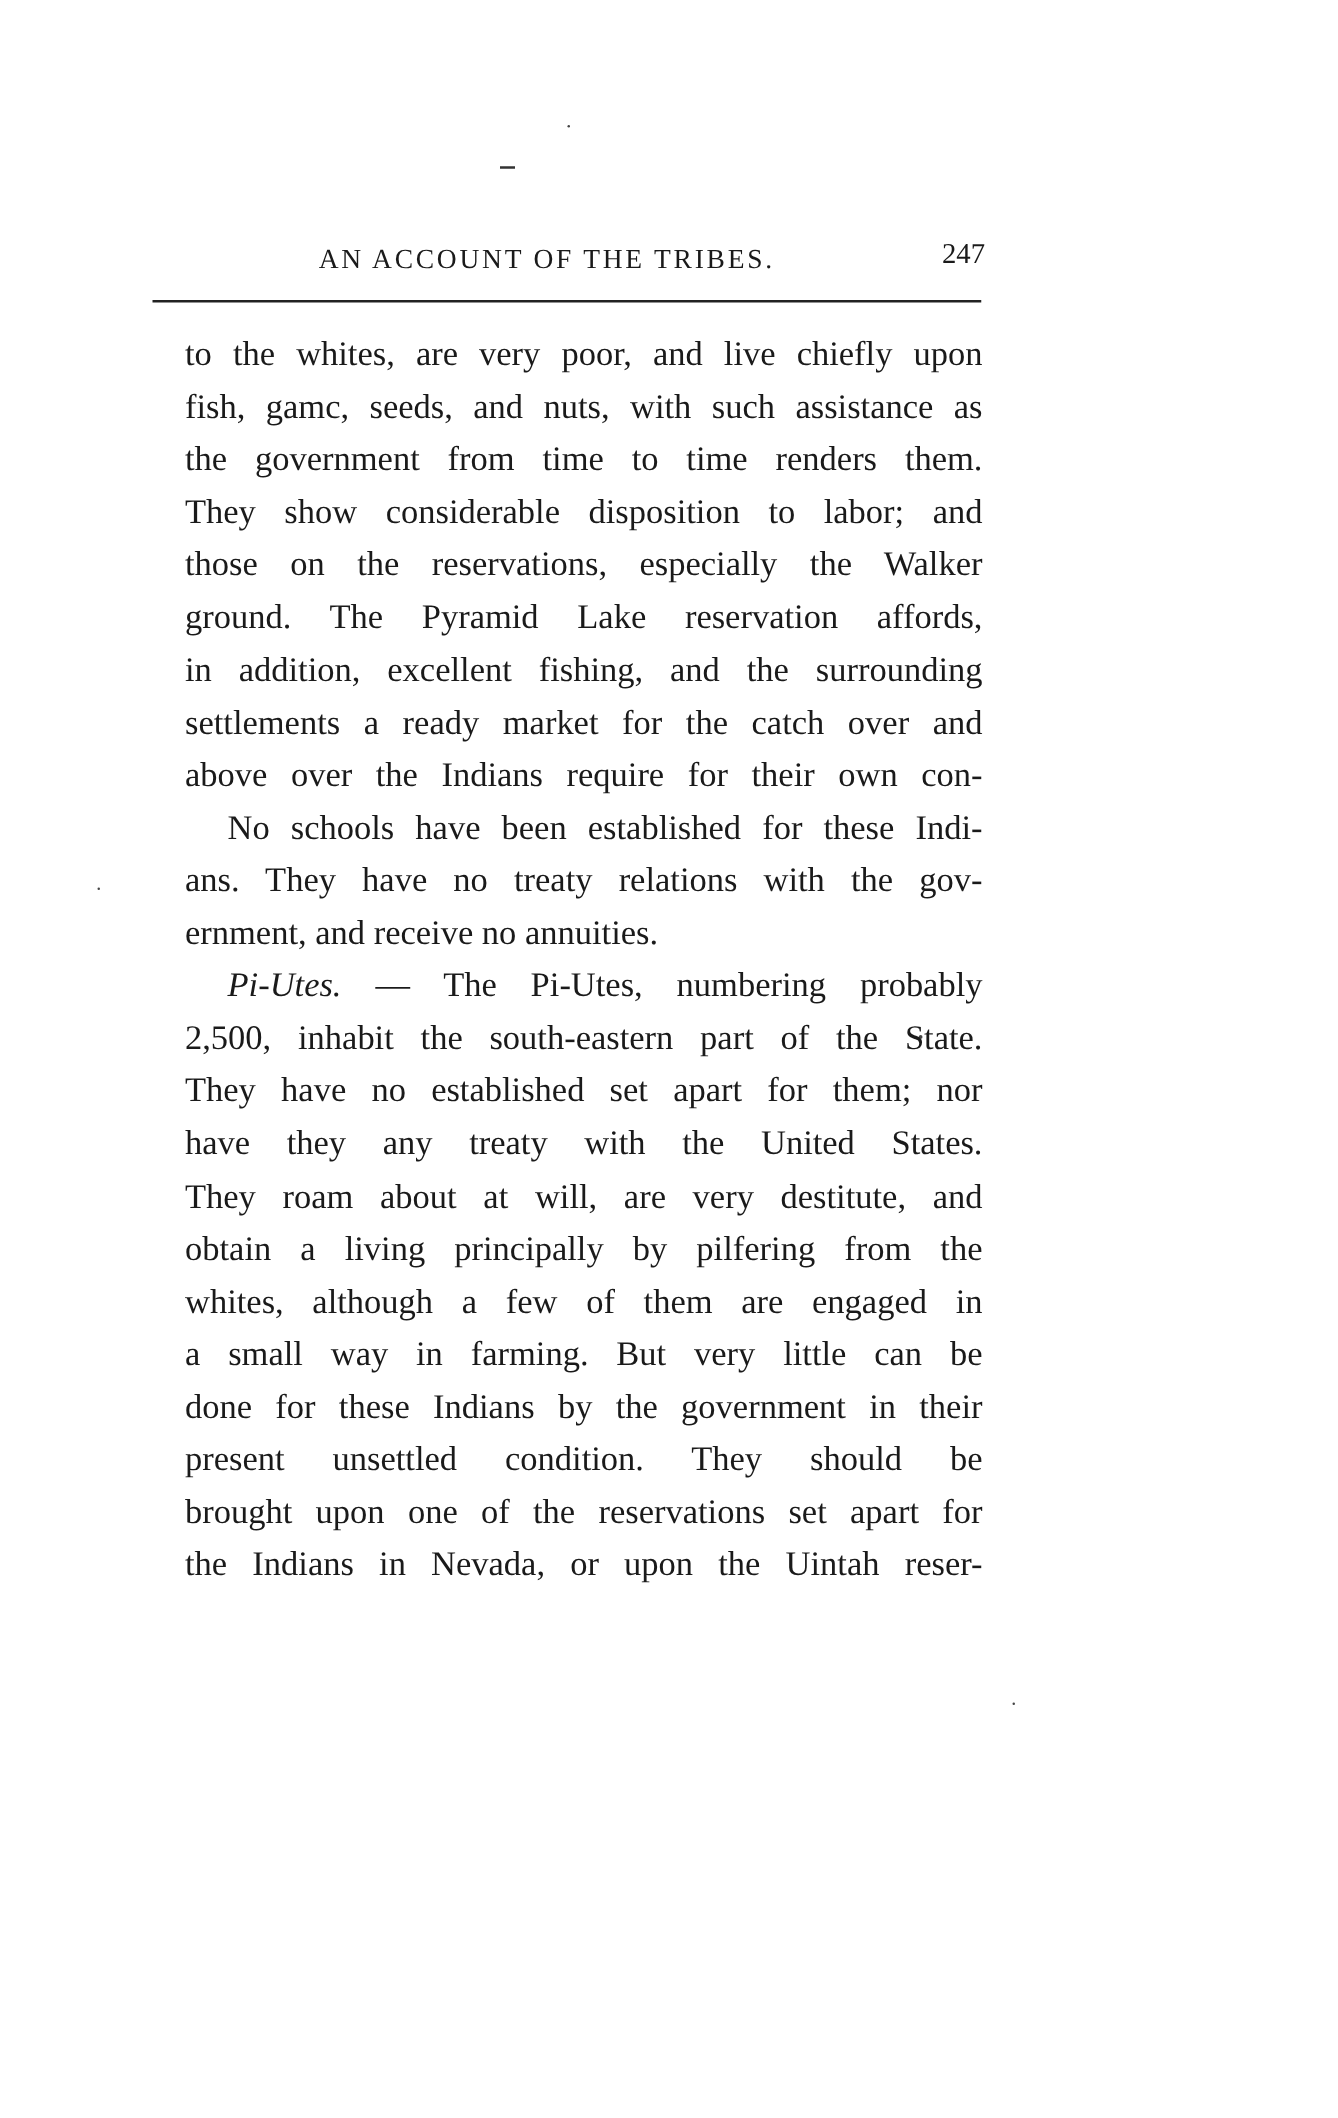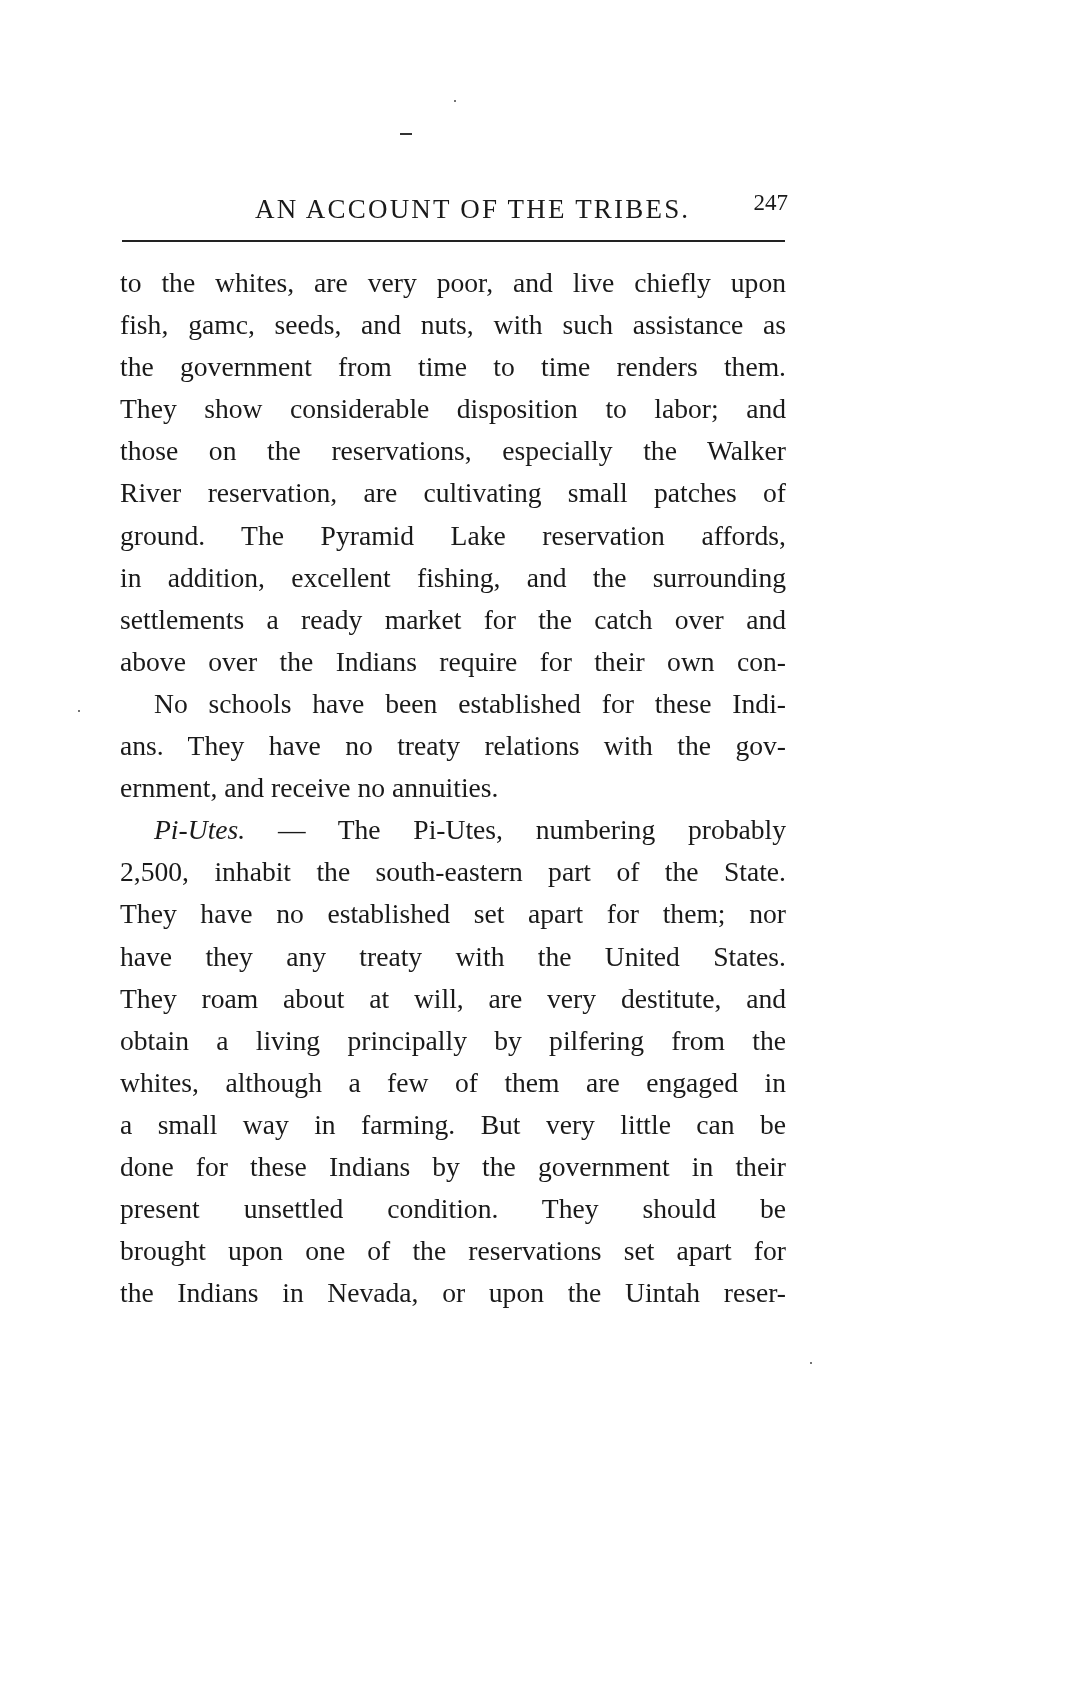--- a/index.html
+++ b/index.html
@@ -1,27 +1,27 @@
 <!DOCTYPE html>
 <html><head>
 <meta charset="utf-8">
 <style>
   html, body { margin: 0; padding: 0; background: #ffffff; }
   body { width: 1070px; height: 1694px; position: relative; overflow: hidden;
          font-family: "Liberation Serif", "DejaVu Serif", serif; color: #1a1a1a; }
   .speck { position: absolute; background: #444; border-radius: 50%; }
   .top-dash { position: absolute; left: 400px; top: 133px; width: 12px; height: 2px; background: #333; }
   .running-head { position: absolute; left: 120px; top: 190px; width: 668px; height: 34px; }
-  .running-title { position: absolute; left: 135px; top: 4px; font-size: 27px; letter-spacing: 2.2px;
+  .running-title { position: absolute; left: 135px; top: 4px; font-size: 22px; letter-spacing: 2.2px;
                    font-variant: small-caps; text-transform: uppercase; }
   .page-number { position: absolute; right: 0; top: 0; font-size: 23px; }
   .rule { position: absolute; left: 122px; top: 240px; width: 663px; height: 2px; background: #222; }
   .body-text { position: absolute; left: 120px; top: 262px; width: 666px; }
   .line { display: block; height: 42.1px; line-height: 42px; font-size: 27.6px;
-          text-align: justify; text-align-last: justify; white-space: nowrap; }
+          text-align: justify; text-align-last: justify; white-space: nowrap; margin-left: 28px; }
   .line.last { text-align-last: left; }
   .line.indent { padding-left: 34px; }
   .line .it { font-style: italic; }
 </style>
 </head>
 <body>
 
 <div class="top-dash"></div>
 <div class="speck" style="left:454px;top:100px;width:2px;height:2px"></div>
 <div class="speck" style="left:78px;top:710px;width:2px;height:2px"></div>
@@ -33,21 +33,20 @@
   <span class="page-number">247</span>
 </div>
 <div class="rule"></div>
 
 <div class="body-text">
   <span class="line">to the whites, are very poor, and live chiefly upon</span>
   <span class="line">fish, gamc, seeds, and nuts, with such assistance as</span>
   <span class="line">the government from time to time renders them.</span>
   <span class="line">They show considerable disposition to labor; and</span>
   <span class="line">those on the reservations, especially the Walker</span>
-  <span class="line">River reservation, are cultivating small patches of</span>
   <span class="line">ground. The Pyramid Lake reservation affords,</span>
   <span class="line">in addition, excellent fishing, and the surrounding</span>
   <span class="line">settlements a ready market for the catch over and</span>
   <span class="line">above over the Indians require for their own con-</span>
   <span class="line indent">No schools have been established for these Indi-</span>
   <span class="line">ans. They have no treaty relations with the gov-</span>
   <span class="line last">ernment, and receive no annuities.</span>
   <span class="line indent"><span class="it">Pi-Utes.</span> <span>— The Pi-Utes, numbering probably</span></span>
   <span class="line">2,500, inhabit the south-eastern part of the State.</span>
   <span class="line">They have no established set apart for them; nor</span>

